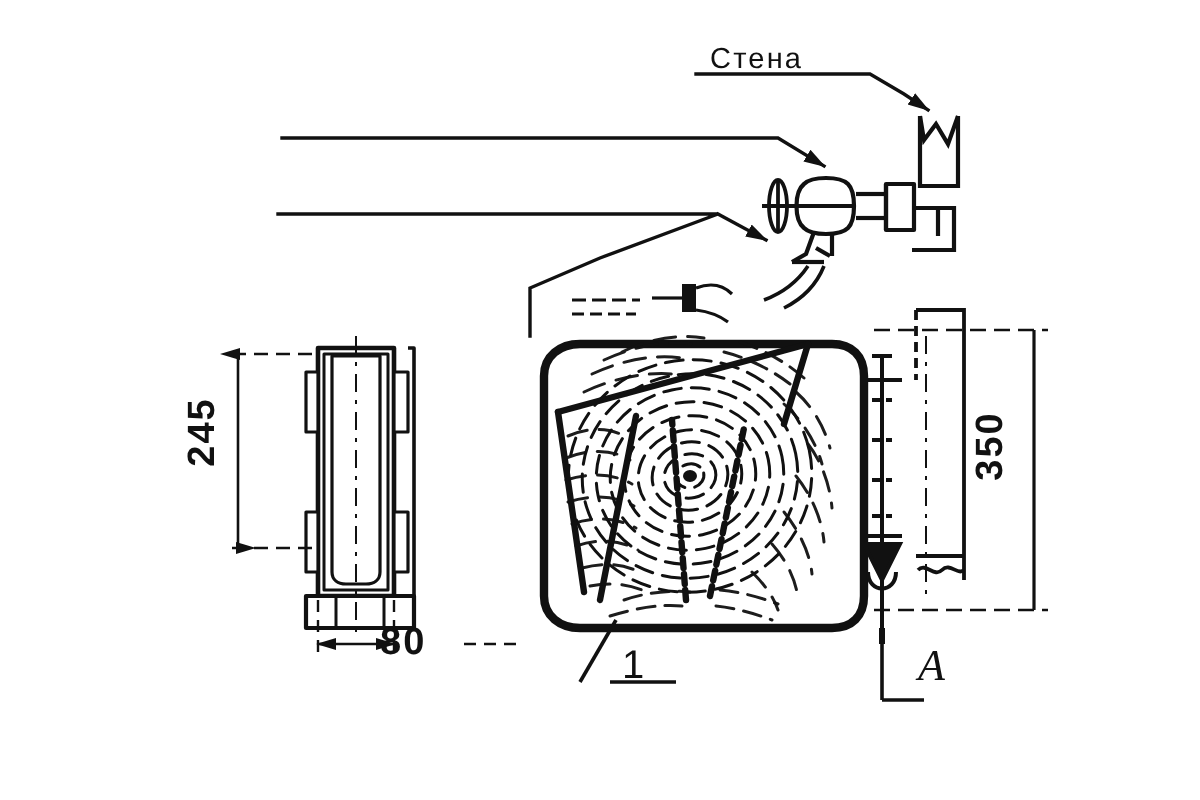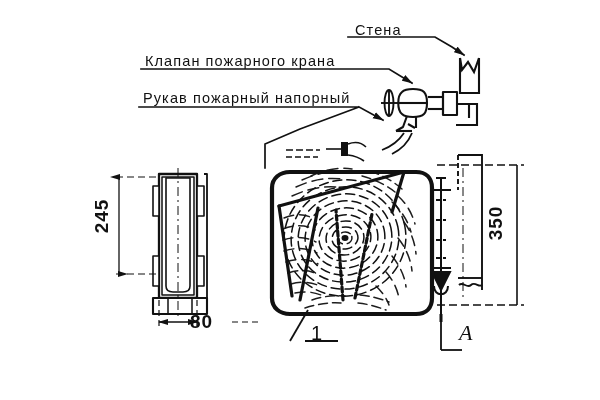--- a/index.html
+++ b/index.html
@@ -257,23 +257,21 @@
     <g fill="none" stroke="#111" stroke-width="1.8">
       <path d="M441,312 L441,350"></path>
       <path d="M441,350 L462,350"></path>
       <path d="M441,314 L441,322" stroke-width="3"></path>
     </g>
 
   </svg>
 
   <div class="lbl callout" style="left:355px;top:22px;">Стена</div>
 
-  <div class="lbl callout" style="left:145px;top:53px;">Клапан пожарного крана</div>
-
-  <div class="lbl callout" style="left:143px;top:90px;">Рукав пожарный напорный</div>
+
 
   <div class="lbl dim dim-rot" style="left:80px;top:205px;width:44px;text-align:center;">245</div>
 
   <div class="lbl dim" style="left:190px;top:311px;">80</div>
 
   <div class="lbl dim dim-rot" style="left:473px;top:212px;width:46px;text-align:center;">350</div>
 
   <div class="lbl itemnum" style="left:311px;top:322px;">1</div>
 
   <div class="lbl secmark" style="left:459px;top:320px;">A</div>

